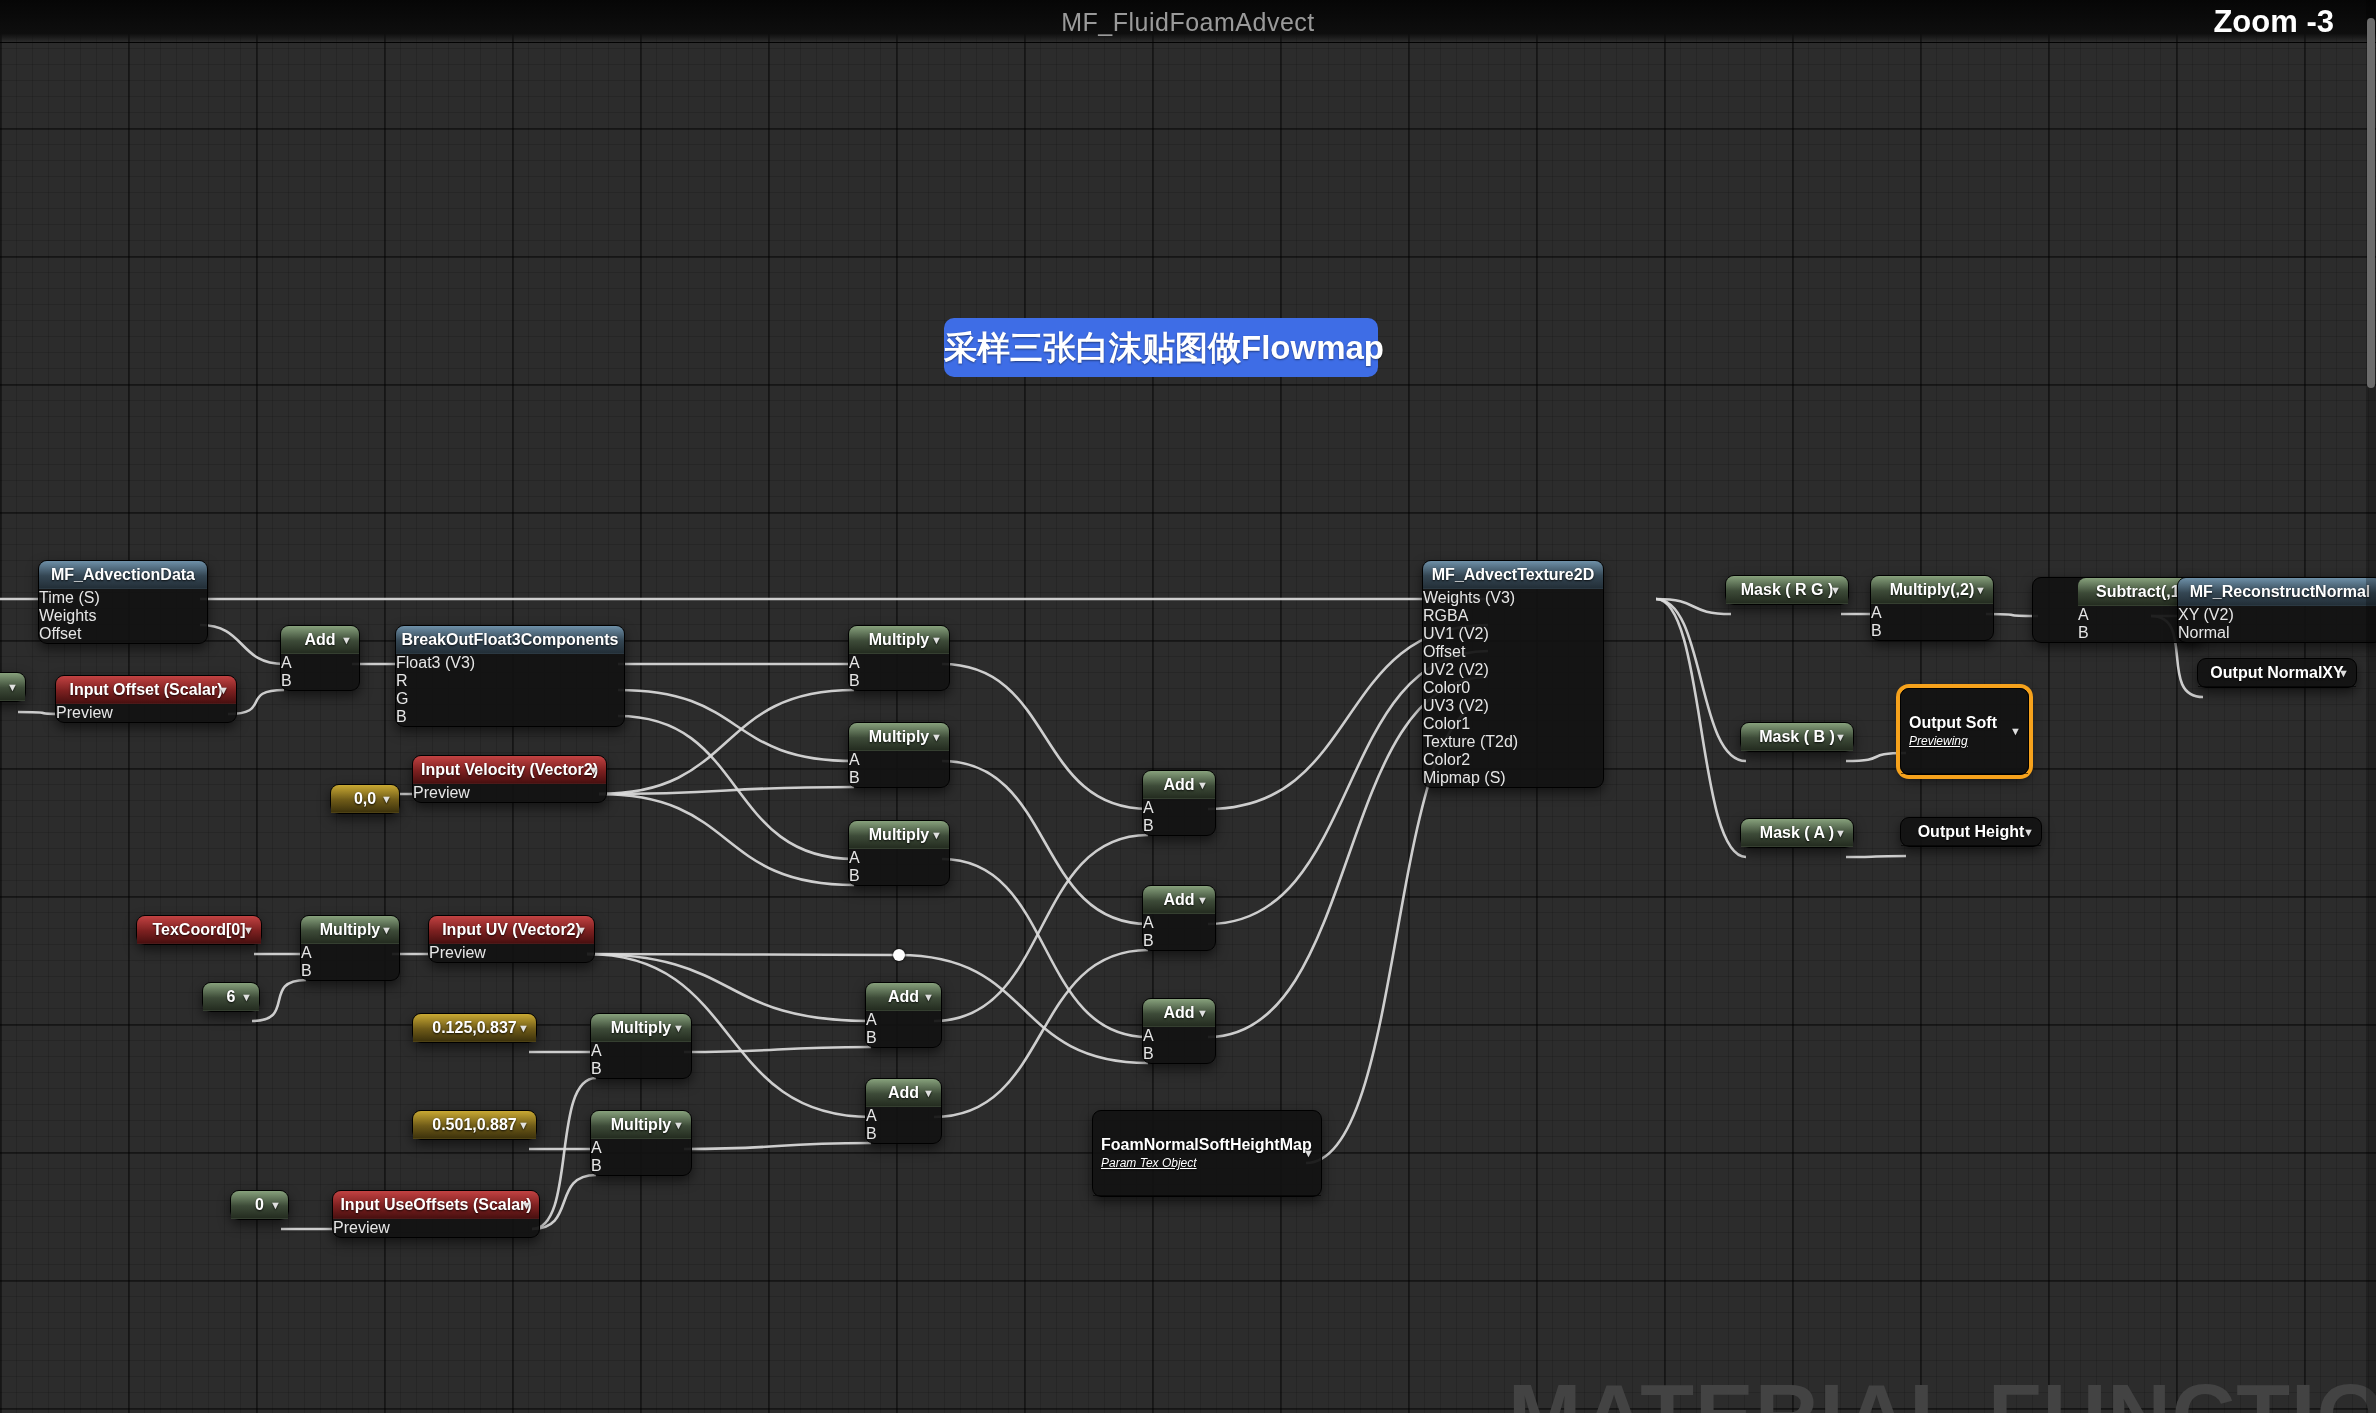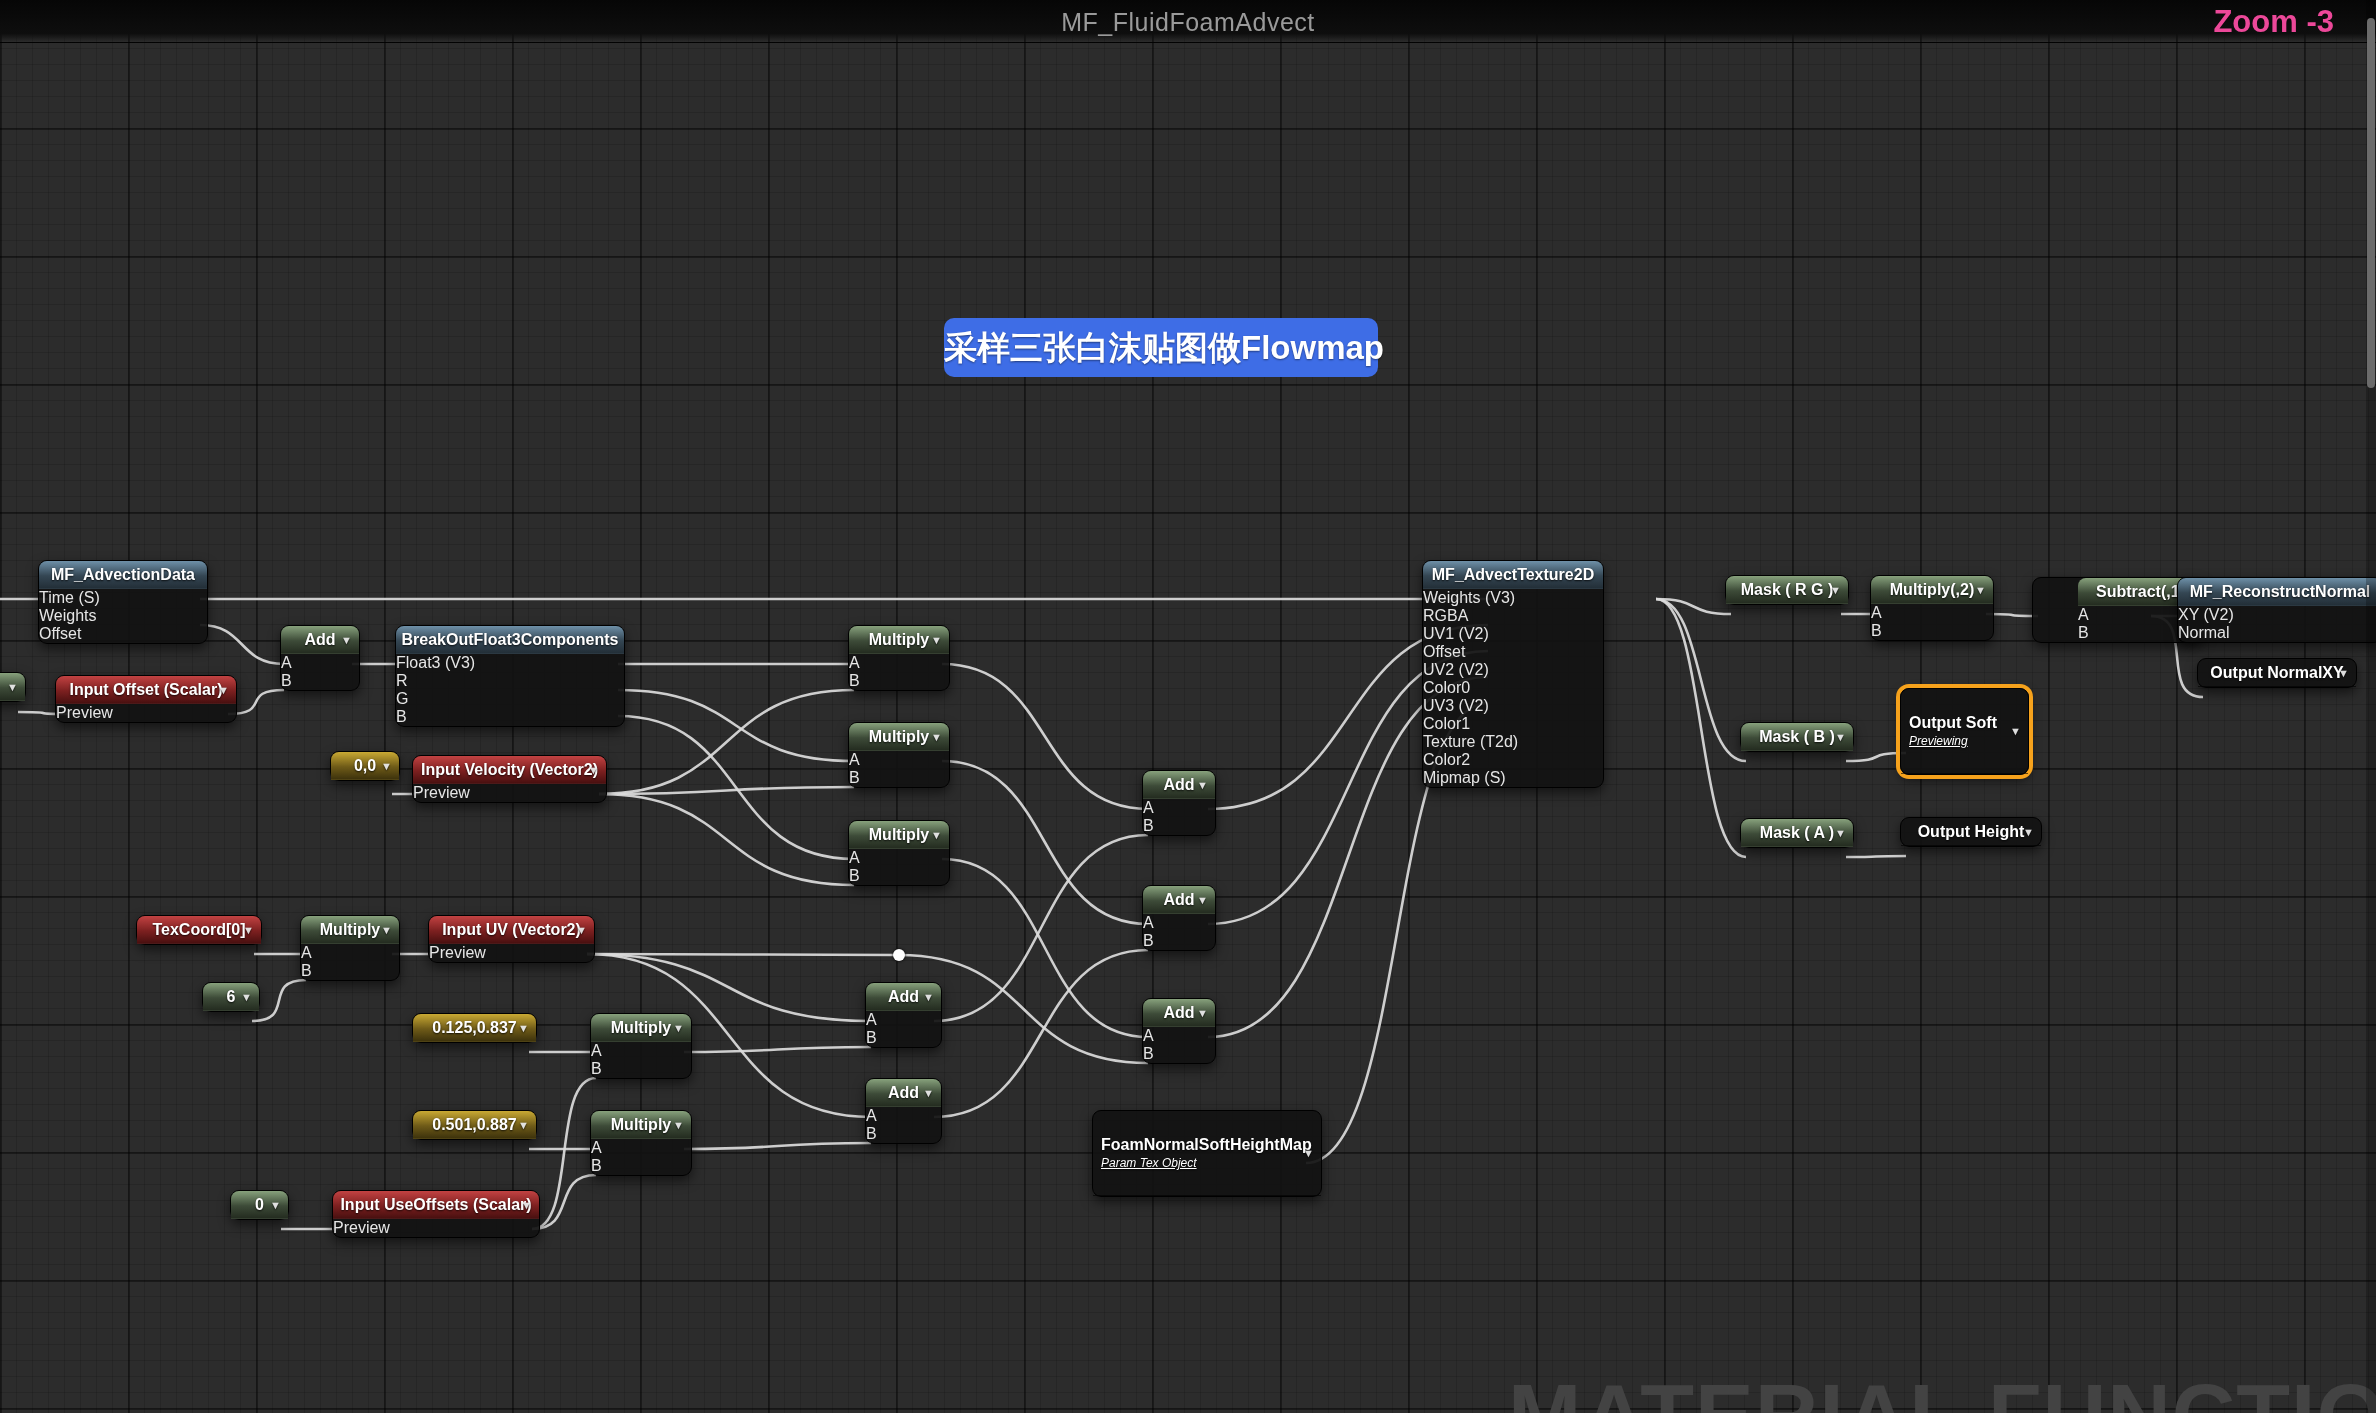--- a/index.html
+++ b/index.html
@@ -18,21 +18,21 @@
     position:absolute;left:0;top:0;width:100%;height:42px;z-index:30;
     background:linear-gradient(180deg,#060606,#0e0e0e 80%,rgba(14,14,14,.0));
     border-bottom:1px solid rgba(0,0,0,.55);
   }
   .graph-title{
     position:absolute;left:0;top:8px;width:100%;text-align:center;
     color:#9a9a9a;font-size:25px;letter-spacing:.5px;
   }
   .zoom-label{
     position:absolute;top:4px;right:42px;z-index:31;
-    color:#ec4899;font-size:31px;font-weight:bold;
+    color:#ffffff;font-size:31px;font-weight:bold;
   }
   .watermark{
     position:absolute;left:1508px;top:1364px;z-index:1;
     color:#434343;font-size:88px;font-weight:bold;letter-spacing:1px;white-space:nowrap;
   }
   .comment-box{
     position:absolute;left:944px;top:318px;width:434px;height:59px;z-index:20;
     background:#3e6de6;border-radius:10px;
     color:#fff;font-size:33px;font-weight:600;text-align:center;line-height:59px;
     text-shadow:0 1px 2px rgba(0,0,0,.45);white-space:nowrap;
@@ -206,21 +206,21 @@
         <div class="nrow">
           <div class="side"></div>
           <div class="side"><span class="plabel">G</span><span class="pin filled"></span></div>
         </div>
         <div class="nrow">
           <div class="side"></div>
           <div class="side"><span class="plabel">B</span><span class="pin filled"></span></div>
         </div>
       </div>
     </div>
-    <div class="node" style="left: 330px; top: 751px; width: 68px;">
+    <div class="node" style="left: 330px; top: 784px; width: 68px;">
       <div class="nh h-vector">
         <span class="t">0,0</span>
         <span class="dd">▼</span>
       </div>
       <div class="nbody">
         <div class="nrow">
           <div class="side"></div>
           <div class="side"><span class="pin filled"></span></div>
         </div>
       </div>

